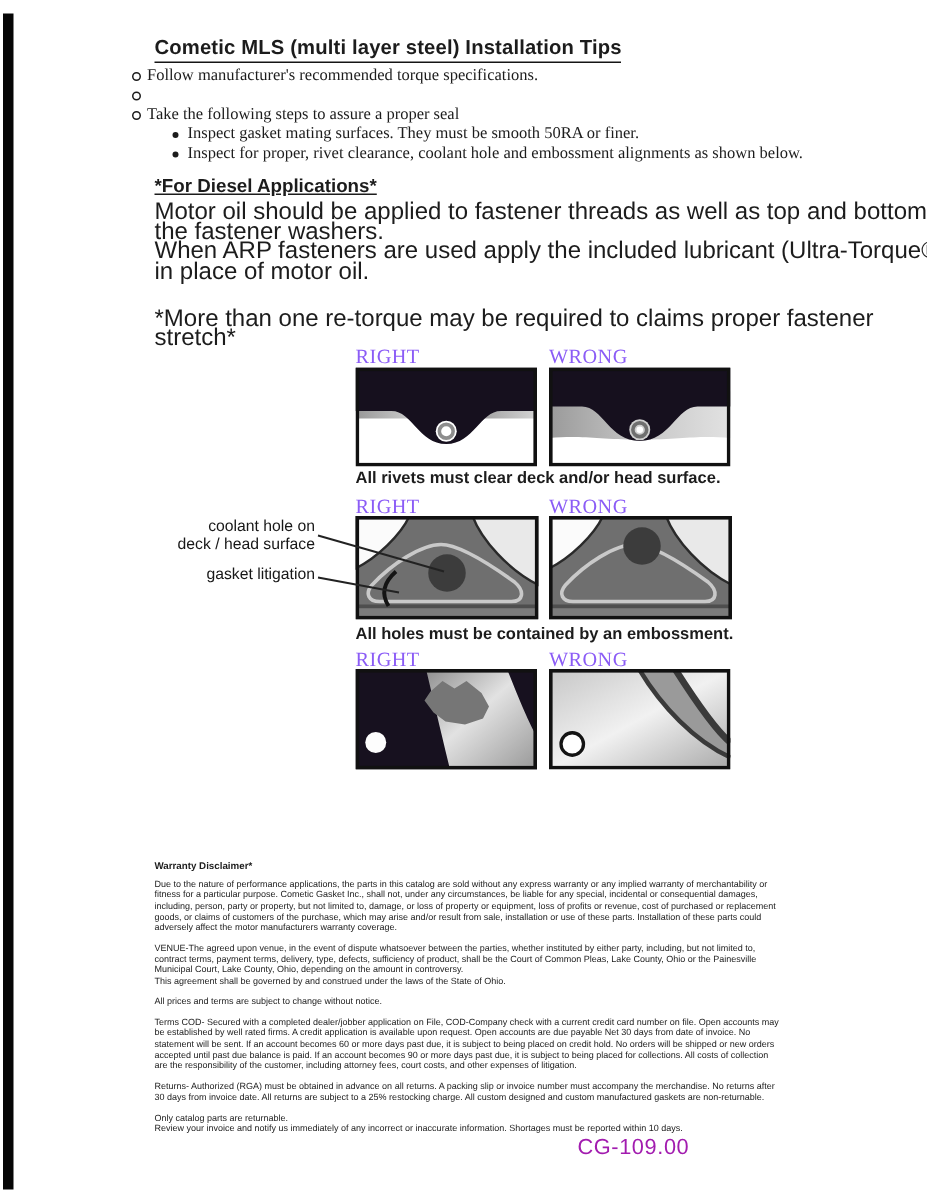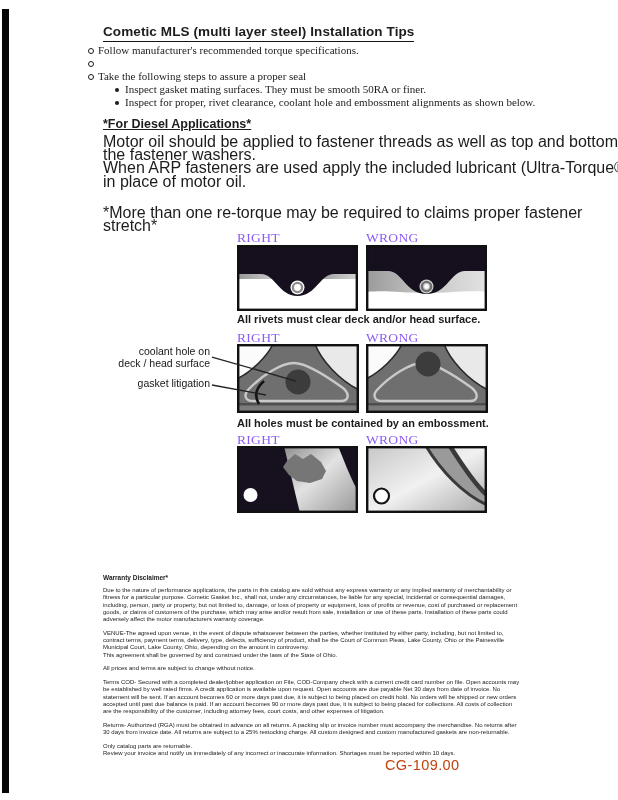--- a/index.html
+++ b/index.html
@@ -18,21 +18,21 @@
   .body-p{position:absolute;left:103px;margin:0;font-size:16px;line-height:13.2px;white-space:pre-line;}
   .dg-label{position:absolute;width:121px;font-size:13.5px;letter-spacing:.3px;color:#8b5cf6;font-family:Liberation Serif, serif;}
   .dg-box{position:absolute;width:121px;}
   .dg-box svg{display:block;}
   .caption{position:absolute;left:237px;margin:0;font-size:11px;line-height:13px;white-space:pre-line;font-weight:bold;}
   .anno{position:absolute;text-align:right;font-size:10.5px;line-height:11.5px;white-space:pre-line;color:#171717;}
   .overlay{position:absolute;left:0;top:0;pointer-events:none;}
   .legal{position:absolute;left:103px;top:574px;width:419px;}
   .legal h3{margin:0 0 6px 0;font-size:6.5px;font-weight:bold;}
   .legal p{margin:0 0 6.5px 0;font-size:6px;line-height:7.25px;white-space:pre-line;color:#222;}
-  .footer-code{position:absolute;left:385px;top:757px;margin:0;font-size:14.5px;letter-spacing:.4px;color:#c2410c;}
+  .footer-code{position:absolute;left:385px;top:757px;margin:0;font-size:14.5px;letter-spacing:.4px;color:#a21caf;}
 </style>
 </head>
 <body>
 
 <div class="page">
 
   <div class="scan-bar"></div>
 
   <h1 class="title">Cometic MLS (multi layer steel) Installation Tips</h1>
 

